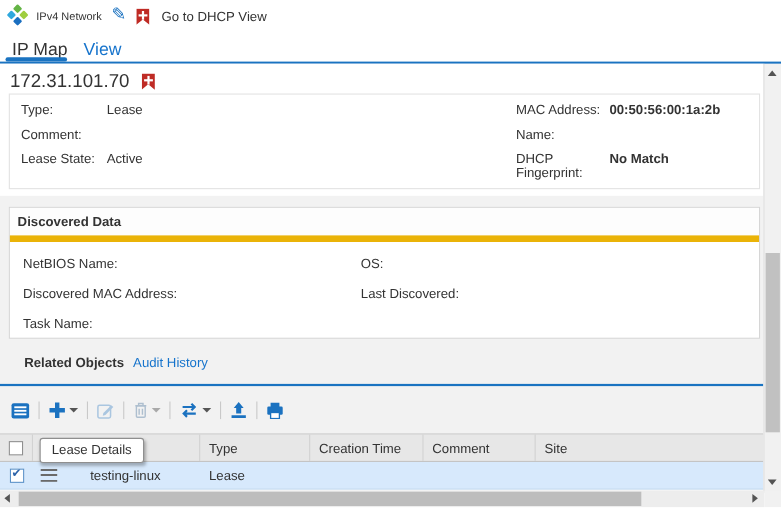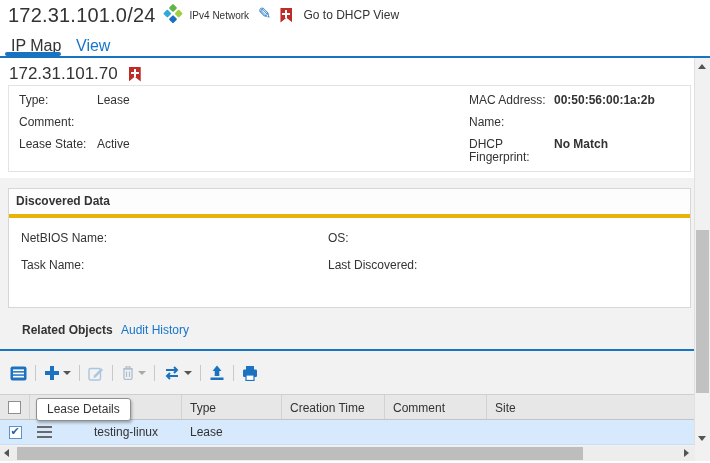--- a/index.html
+++ b/index.html
@@ -49,21 +49,21 @@
   .fields-col-right { flex:1; }
   .field-row { display:flex; margin-bottom:9px; font-size:12px; line-height:13px; color:#333; }
   .field-label { width:78px; flex-shrink:0; }
   .fields-col-right .field-label { width:85px; }
   .field-value.bold { font-weight:bold; }
 
   
   .discovered-panel { position:absolute; top:188px; left:8px; width:683px; height:120px;
     background:#fff; border:1px solid #d6d6d6; box-sizing:border-box; }
   .discovered-header { height:25px; line-height:25px; padding-left:7px; font-size:12px; font-weight:bold;
-    color:#333; border-bottom:4px solid #eab308; background:#fdfdfd; }
+    color:#333; border-bottom:6px solid #eab308; background:#fdfdfd; }
   .discovered-body { display:flex; padding:13px 10px 0 12px; }
   .disc-left { width:307px; flex-shrink:0; }
   .disc-right { flex:1; }
   .disc-row { font-size:12px; color:#333; margin-bottom:13px; }
 
   
   .sub-tabs { position:absolute; top:308px; left:0; width:694px; height:44px; }
   .sub-tab-active { position:absolute; left:22px; top:15px; font-size:12px; font-weight:bold; color:#333; }
   .sub-tab-link { position:absolute; left:121px; top:15px; font-size:12px; color:#1774cc; }
   .sub-underline { position:absolute; left:0; top:41px; width:694px; height:2px; background:#1a73c1; }
@@ -77,21 +77,21 @@
     border-top:4px solid #555; }
   .caret.dis { border-top-color:#a9a9a9; }
 
   
   .grid { position:absolute; top:394px; left:0; width:694px; }
   .grid-header { display:flex; height:26px; background:#e7e7e7;
     border-top:1px solid #cfcfcf; border-bottom:1px solid #c4c4c4; box-sizing:border-box; }
   .gh-cell { font-size:12px; color:#333; padding:6px 0 0 8px; border-right:1px solid #d2d2d2; box-sizing:border-box; }
   .gh-check { display:flex; align-items:center; justify-content:center; padding:0; }
   .w-check { width:30px; flex-shrink:0; }
-  .w-name { width:152px; flex-shrink:0;gap:12px; }
+  .w-name { width:152px; flex-shrink:0; }
   .w-type { width:100px; flex-shrink:0; }
   .w-ctime { width:103px; flex-shrink:0; }
   .w-comment { width:102px; flex-shrink:0; }
   .w-site { flex:1; border-right:none; }
   .grid-row { display:flex; height:24px; background:#d7e9fc; align-items:center; border-bottom:1px solid #c9def2; }
   .gr-cell { font-size:12px; color:#333; padding-left:8px; box-sizing:border-box; }
   .gr-check { display:flex; align-items:center; justify-content:center; padding:0; }
   .name-cell { display:flex; align-items:center; padding-left:0; }
   .row-name-text { margin-left:30px; }
   .checkbox { width:13px; height:13px; background:#fff; border:1px solid #8f8f8f; box-sizing:border-box;
@@ -121,21 +121,20 @@
   .hs-right { position:absolute; right:6px; top:3px; width:0; height:0;
     border-top:4px solid transparent; border-bottom:4px solid transparent; border-left:5px solid #545454; }
   .corner { position:absolute; right:0; top:446px; width:15px; height:15px; background:#f1f1f1; }
 </style>
 </head>
 <body>
 
 <div id="app">
 
   <div class="top-header">
-    <span class="net-title">172.31.101.0/24</span>
     <span class="net-icon">
         <i class="c1"></i>
         <i class="c2"></i>
         <i class="c3"></i>
         <i class="c4"></i>
       </span>
     <span class="subtitle">IPv4 Network</span>
     <span class="pencil-icon">✎</span>
     <span class="bookmark">
         <span class="bk-plus"></span>
@@ -189,20 +188,21 @@
         </div>
       </div>
     </div>
   </div>
 
   <div class="discovered-panel">
     <div class="discovered-header">Discovered Data</div>
     <div class="discovered-body">
       <div class="disc-left">
         <div class="disc-row">NetBIOS Name:</div>
+        <div class="disc-row">Discovered MAC Address:</div>
         <div class="disc-row">Task Name:</div>
       </div>
       <div class="disc-right">
         <div class="disc-row">OS:</div>
         <div class="disc-row">Last Discovered:</div>
       </div>
     </div>
   </div>
 
   <div class="sub-tabs">

